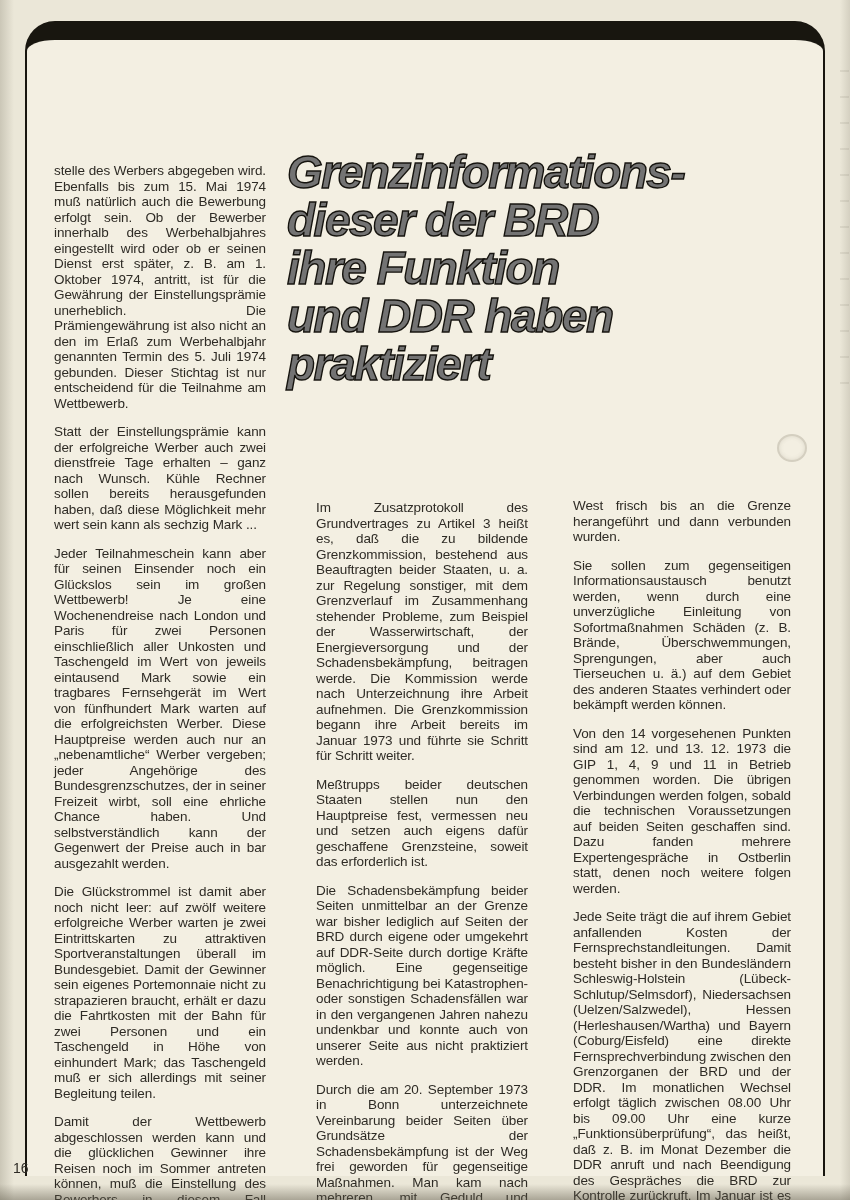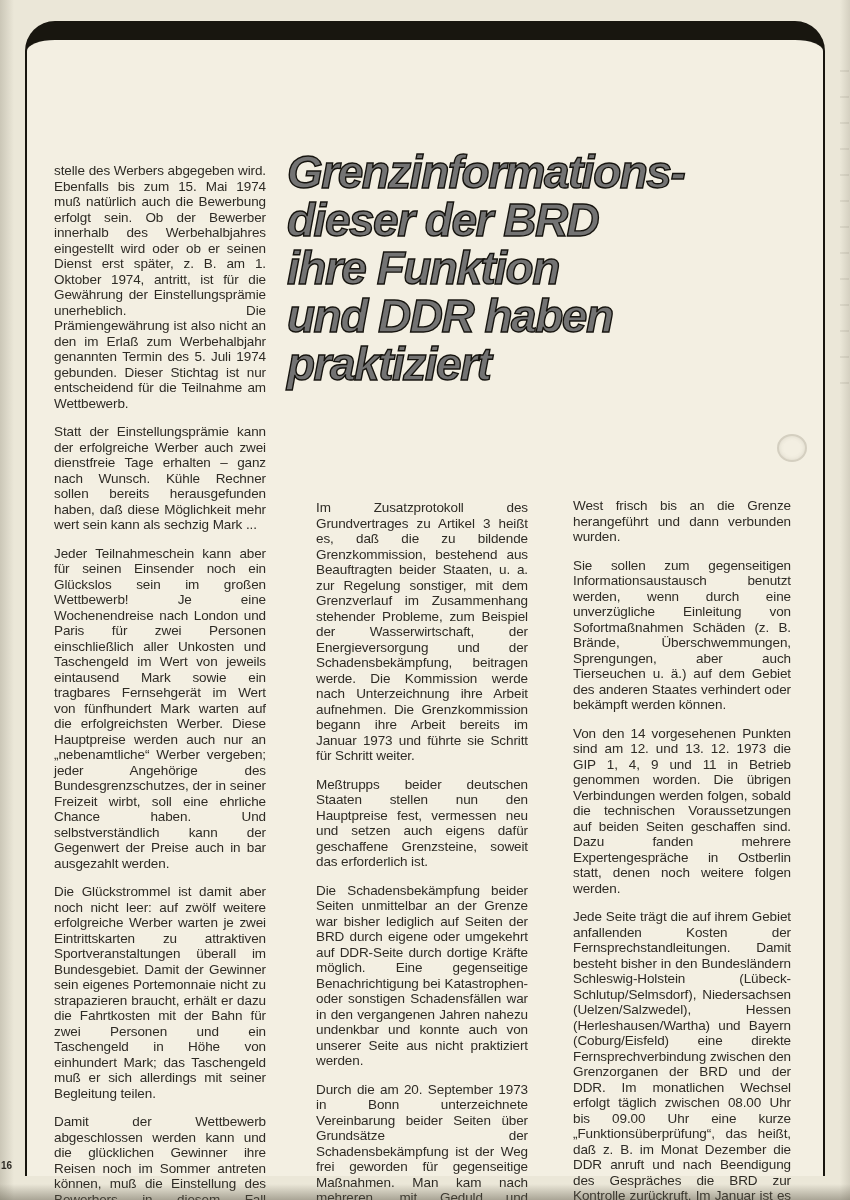--- a/index.html
+++ b/index.html
@@ -49,22 +49,22 @@
   }
   .bodycol p{margin:13px;}
   .col-left{left:41px;top:150px;width:238px;}
   .col-mid{left:303px;top:487px;width:238px;}
   .col-right{left:560px;top:485px;width:244px;}
   .col-mid p + p{margin-top:8px;}
 
   .signline{display:flex;justify-content:space-between;}
 
   .pagenum{
-    position:absolute;left:1px;top:1160px;
-    font-size:10px;font-weight:bold;color:#2e2b25;letter-spacing:0;
+    position:absolute;left:13px;top:1160px;
+    font-size:14px;font-weight:normal;color:#2e2b25;letter-spacing:0;
   }
 
   
   .smudge{
     position:absolute;left:777px;top:434px;width:26px;height:24px;
     border-radius:50%;
     border:2px solid rgba(125,118,100,.38);
     box-shadow:inset 0 0 4px rgba(125,118,100,.3);
     opacity:.7;
   }

